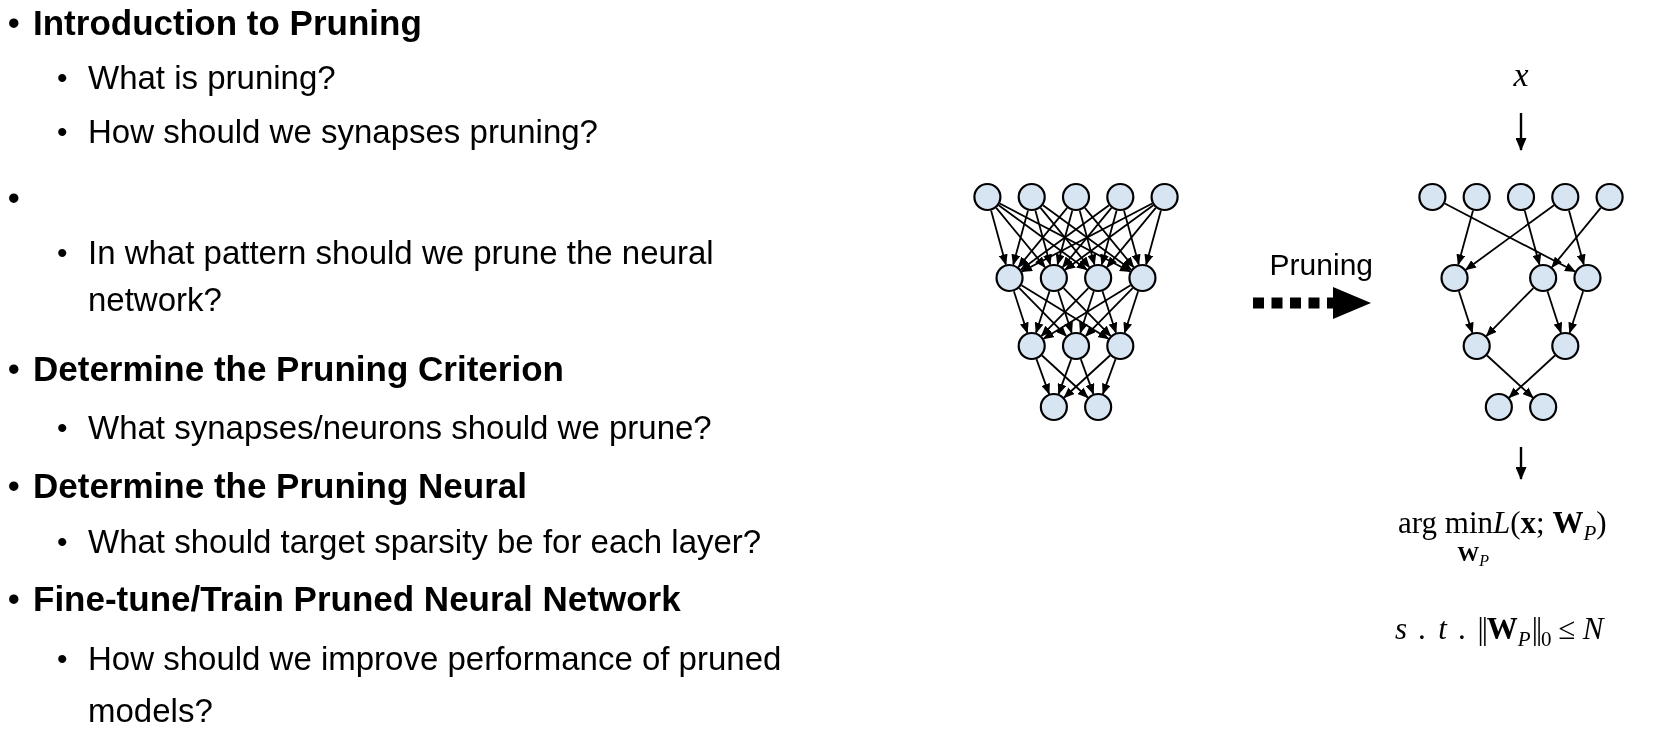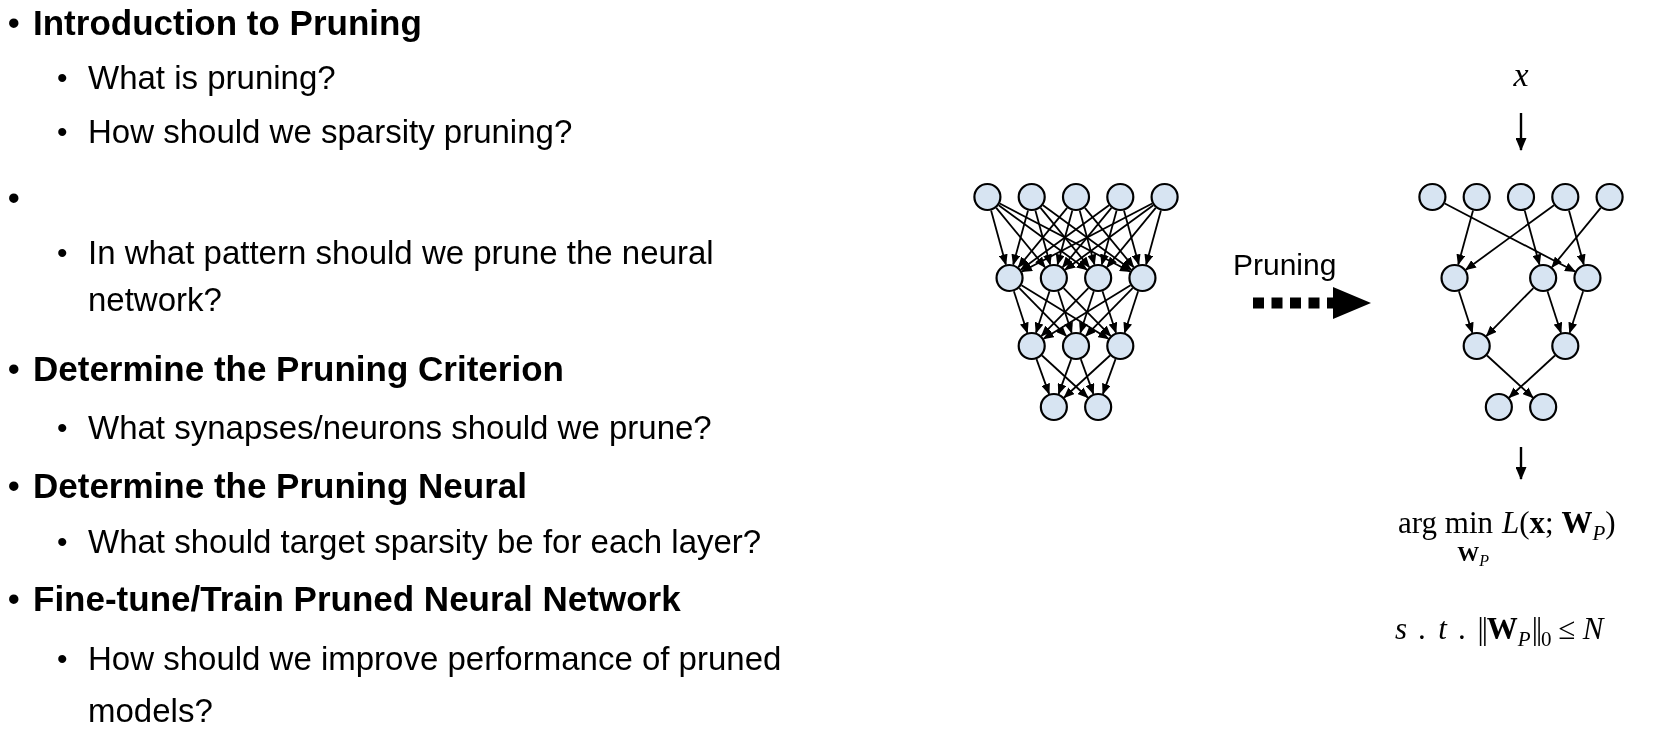--- a/index.html
+++ b/index.html
@@ -13,32 +13,32 @@
   .l1{padding-left:8px;font-weight:700;font-size:35px;}
   .l1 .bullet{width:25px;font-size:33px;}
   .l2{padding-left:57px;font-weight:400;font-size:33px;}
   .l2 .bullet{width:31px;font-size:30px;}
   .txt{white-space:pre-line;}
 
   
   svg.diagram{position:absolute;left:0;top:0;}
 
   .plabel{position:absolute;left:1233px;top:248px;width:140px;
-          font-size:30px;text-align:left;line-height:34px;}
+          font-size:30px;text-align:right;line-height:34px;}
 
   .xlabel{position:absolute;left:1481px;top:57px;width:80px;text-align:center;
           font-family:"Liberation Serif","DejaVu Serif",serif;
           font-style:italic;font-size:34px;line-height:36px;}
 
   
   .math{position:absolute;font-family:"Liberation Serif","DejaVu Serif",serif;
         font-size:31px;line-height:36px;white-space:nowrap;}
   .f1{left:1398px;top:505px;display:flex;align-items:flex-start;}
   .f2{left:1395px;top:611px;}
-  .stack{display:inline-flex;flex-direction:column;align-items:flex-end;margin-right:9px;}
+  .stack{display:inline-flex;flex-direction:column;align-items:flex-end;margin-right:0;}
   .stack .under{font-size:22px;line-height:22px;margin-top:2px;margin-right:4px;}
   .it{font-style:italic;}
   .bf{font-weight:700;}
   .sub{font-size:21px;vertical-align:-7px;}
   .stack .under .sub{font-size:16px;vertical-align:-5px;}
   .norm{letter-spacing:-2px;padding:0 1px;}
   .st{font-style:italic;letter-spacing:2px;margin-right:8px;}
   .leq{margin:0 7px;}
 </style>
 </head>
@@ -48,21 +48,21 @@
   <div class="row l1" style="margin-top:0">
       <span class="bullet">•</span>
       <div class="txt">Introduction to Pruning</div>
     </div>
   <div class="row l2" style="margin-top:8px">
       <span class="bullet">•</span>
       <div class="txt">What is pruning?</div>
     </div>
   <div class="row l2" style="margin-top:7px">
       <span class="bullet">•</span>
-      <div class="txt">How should we sparsity pruning?</div>
+      <div class="txt">How should we synapses pruning?</div>
     </div>
   <div class="row l1" style="margin-top:19px">
       <span class="bullet">•</span>
     </div>
   <div class="row l2" style="margin-top:8px">
       <span class="bullet">•</span>
       <div class="txt">In what pattern should we prune the neural
 network?</div>
     </div>
   <div class="row l1" style="margin-top:22px">

